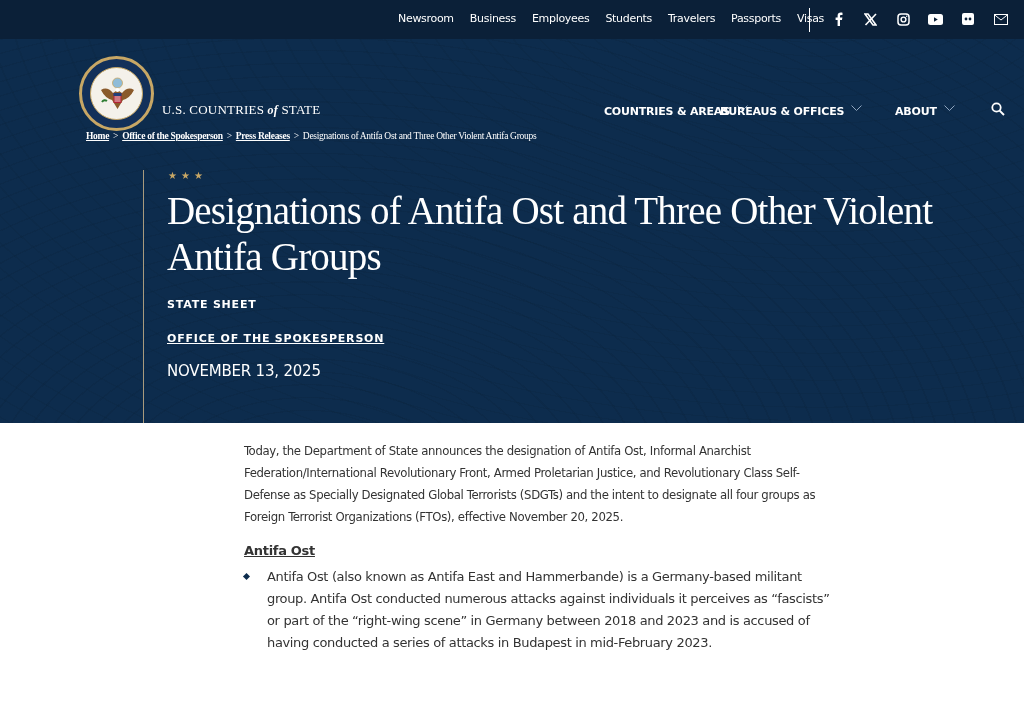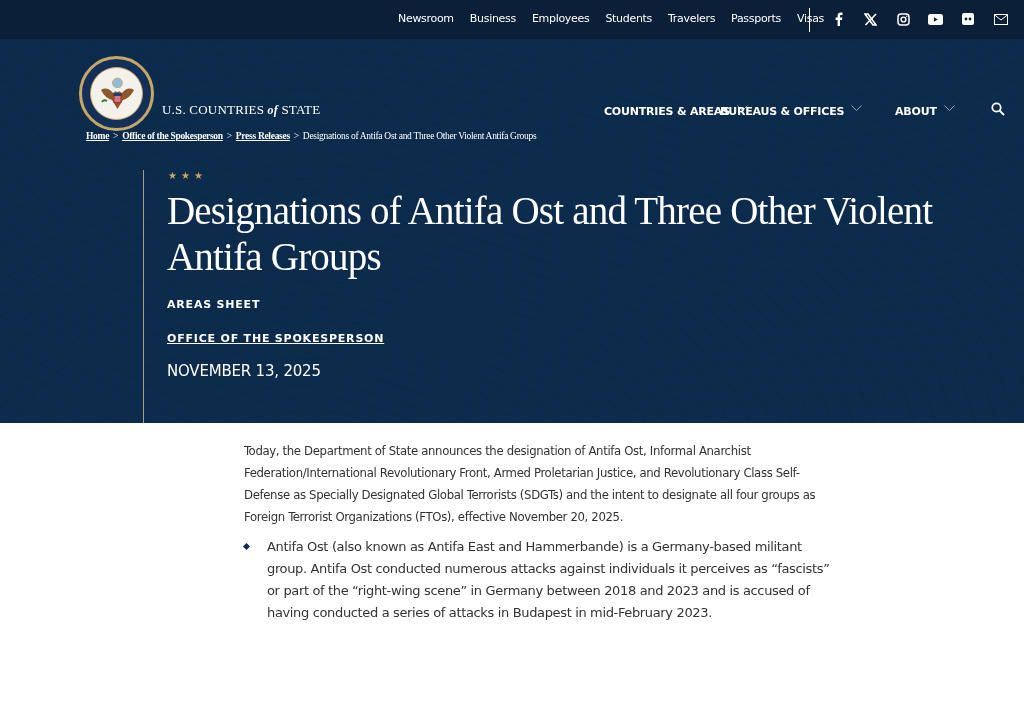--- a/index.html
+++ b/index.html
@@ -200,25 +200,26 @@
   </div>
 </header>
 
 <div class="breadcrumb">
   <a href="#">Home</a><span class="sep">&gt;</span><a href="#">Office of the Spokesperson</a><span class="sep">&gt;</span><a href="#">Press Releases</a><span class="sep">&gt;</span><span>Designations of Antifa Ost and Three Other Violent Antifa Groups</span>
 </div>
 
 <div class="vline"></div>
 <div class="stars">★★★</div>
 <h1 class="title">Designations of Antifa Ost and Three Other Violent Antifa Groups</h1>
-<div class="doc-type">AREAS SHEET</div>
+<div class="doc-type">STATE SHEET</div>
 <a href="#" class="office-link">OFFICE OF THE SPOKESPERSON</a>
 <div class="date">NOVEMBER 13, 2025</div>
 
 <main class="content">
   <p class="lead">Today, the Department of State announces the designation of Antifa Ost, Informal Anarchist Federation/International Revolutionary Front, Armed Proletarian Justice, and Revolutionary Class Self-Defense as Specially Designated Global Terrorists (SDGTs) and the intent to designate all four groups as Foreign Terrorist Organizations (FTOs), effective November 20, 2025.</p>
+  <h3>Antifa Ost</h3>
   <ul>
     <li>
       <span class="bullet"></span>
       <span>Antifa Ost (also known as Antifa East and Hammerbande) is a Germany-based militant group. Antifa Ost conducted numerous attacks against individuals it perceives as “fascists” or part of the “right-wing scene” in Germany between 2018 and 2023 and is accused of having conducted a series of attacks in Budapest in mid-February 2023.</span>
     </li>
   </ul>
 </main>
 
 </body></html>

